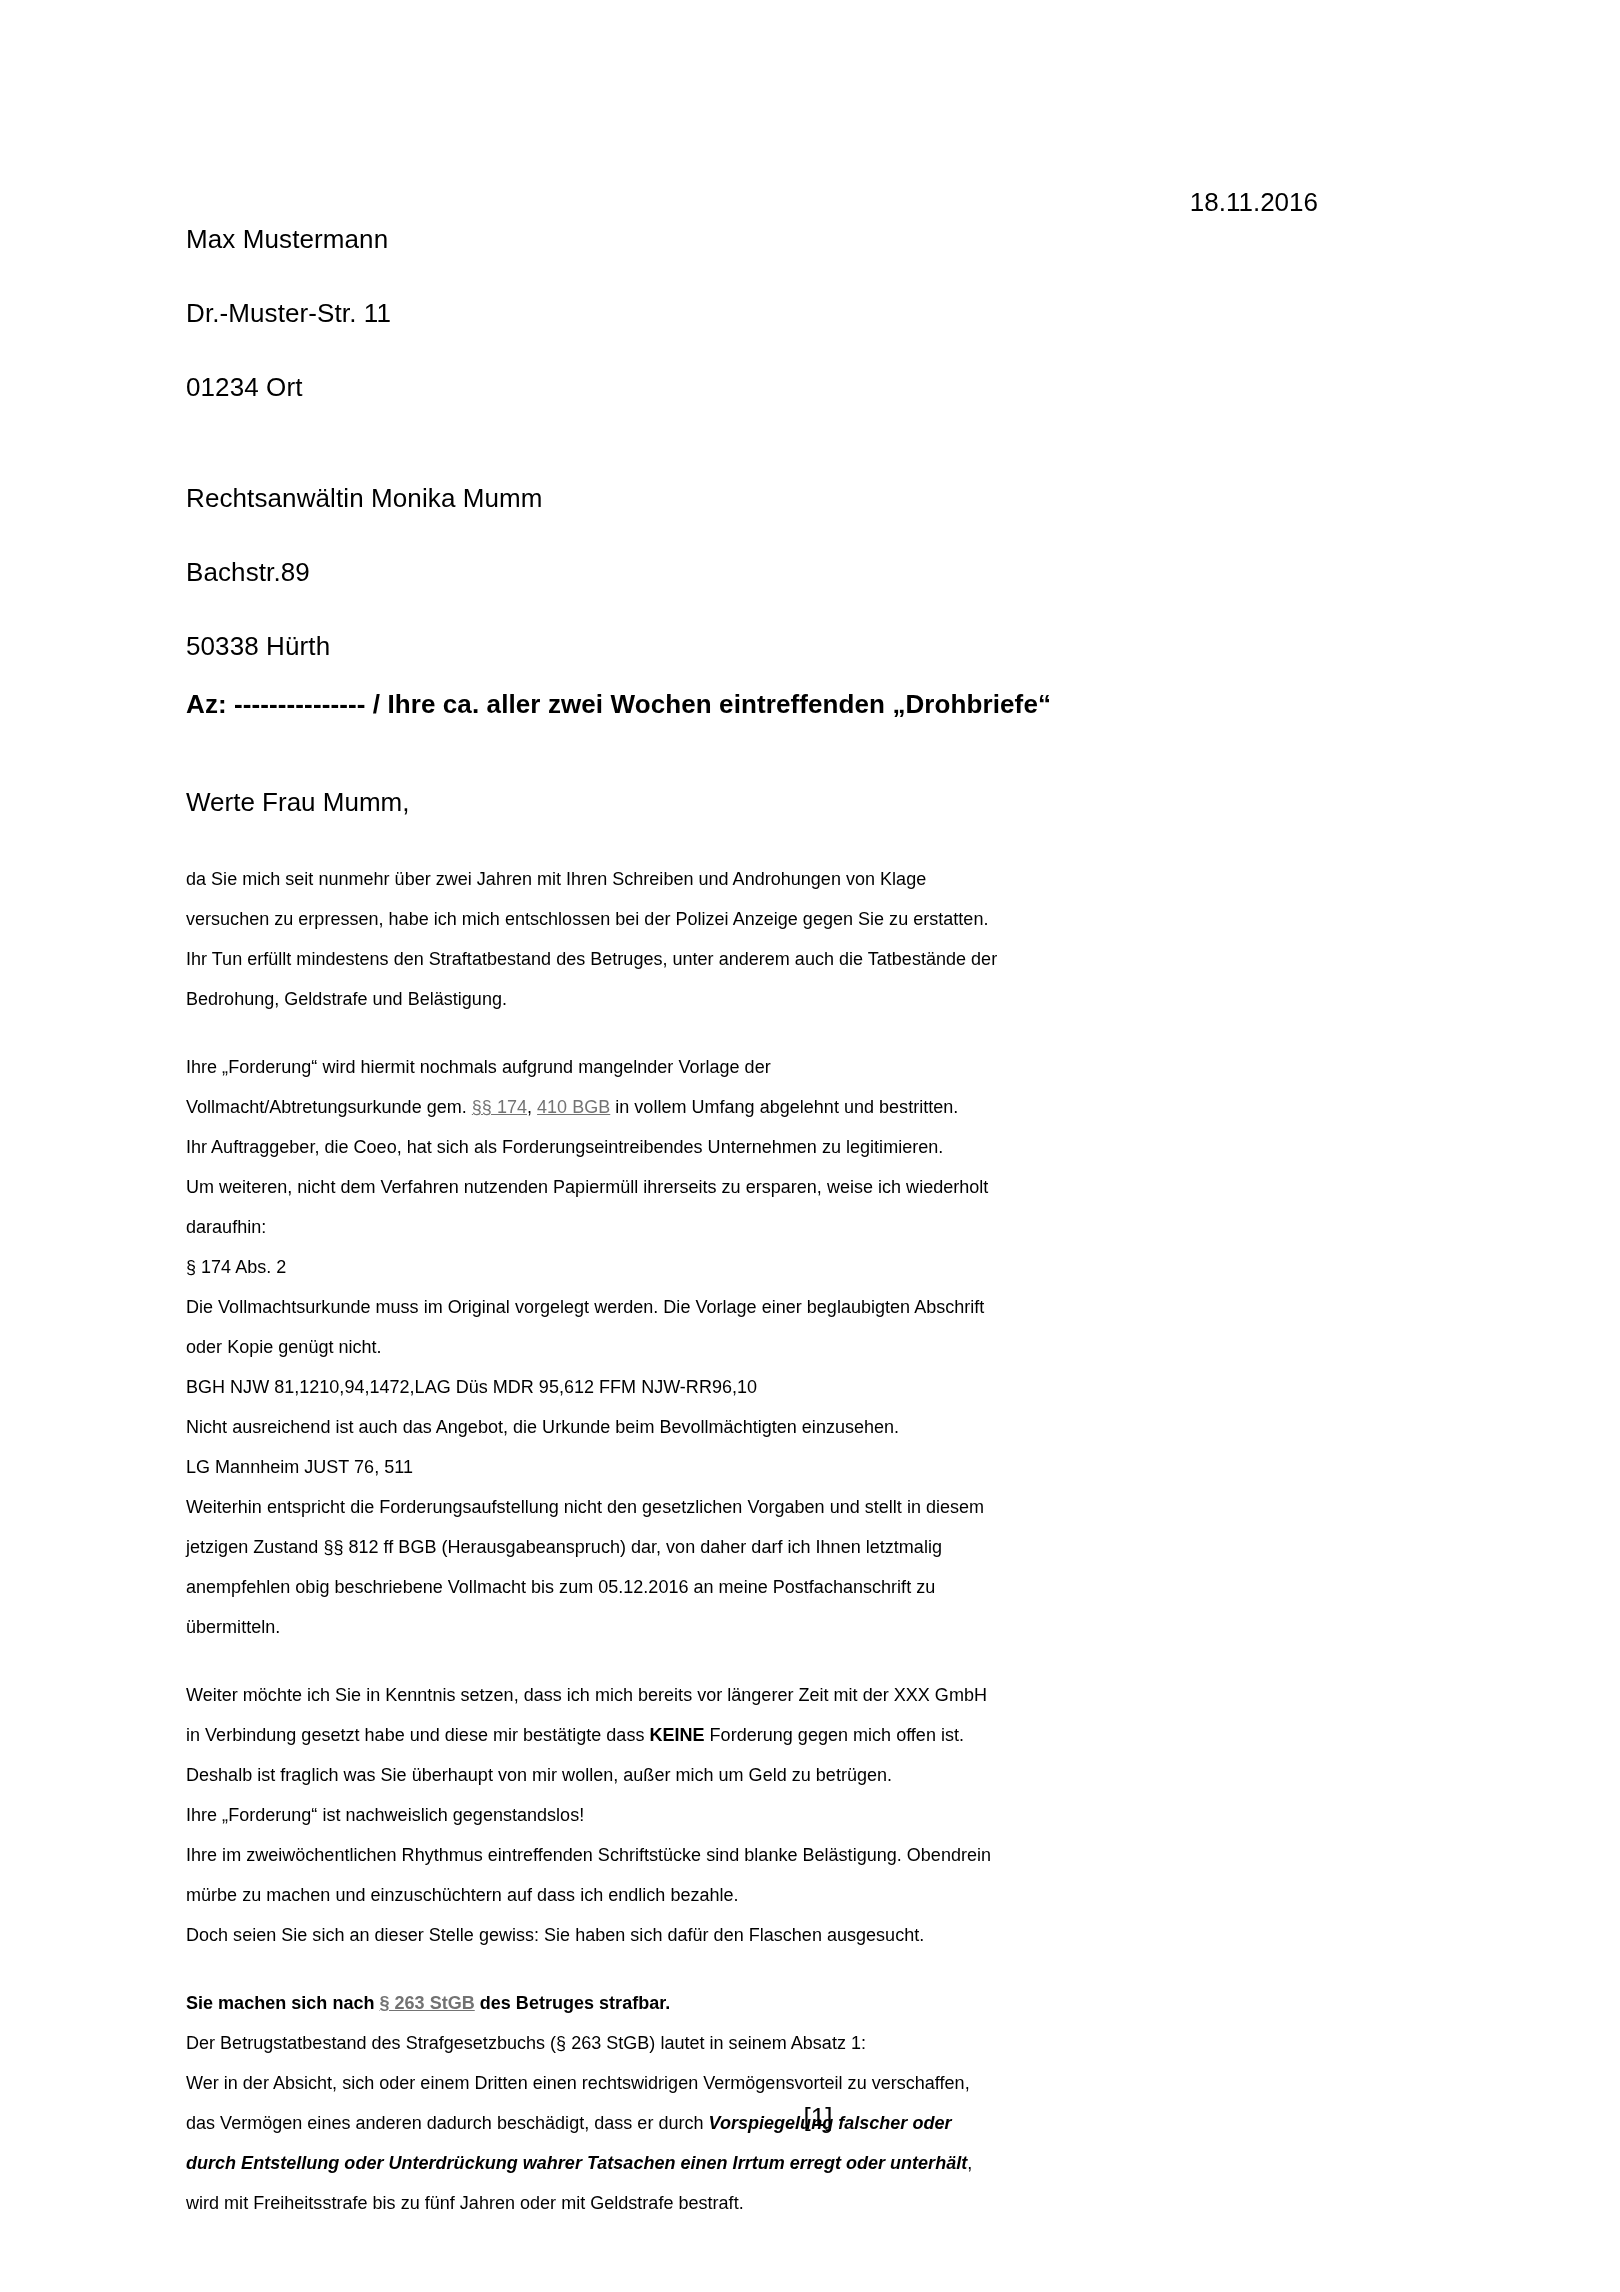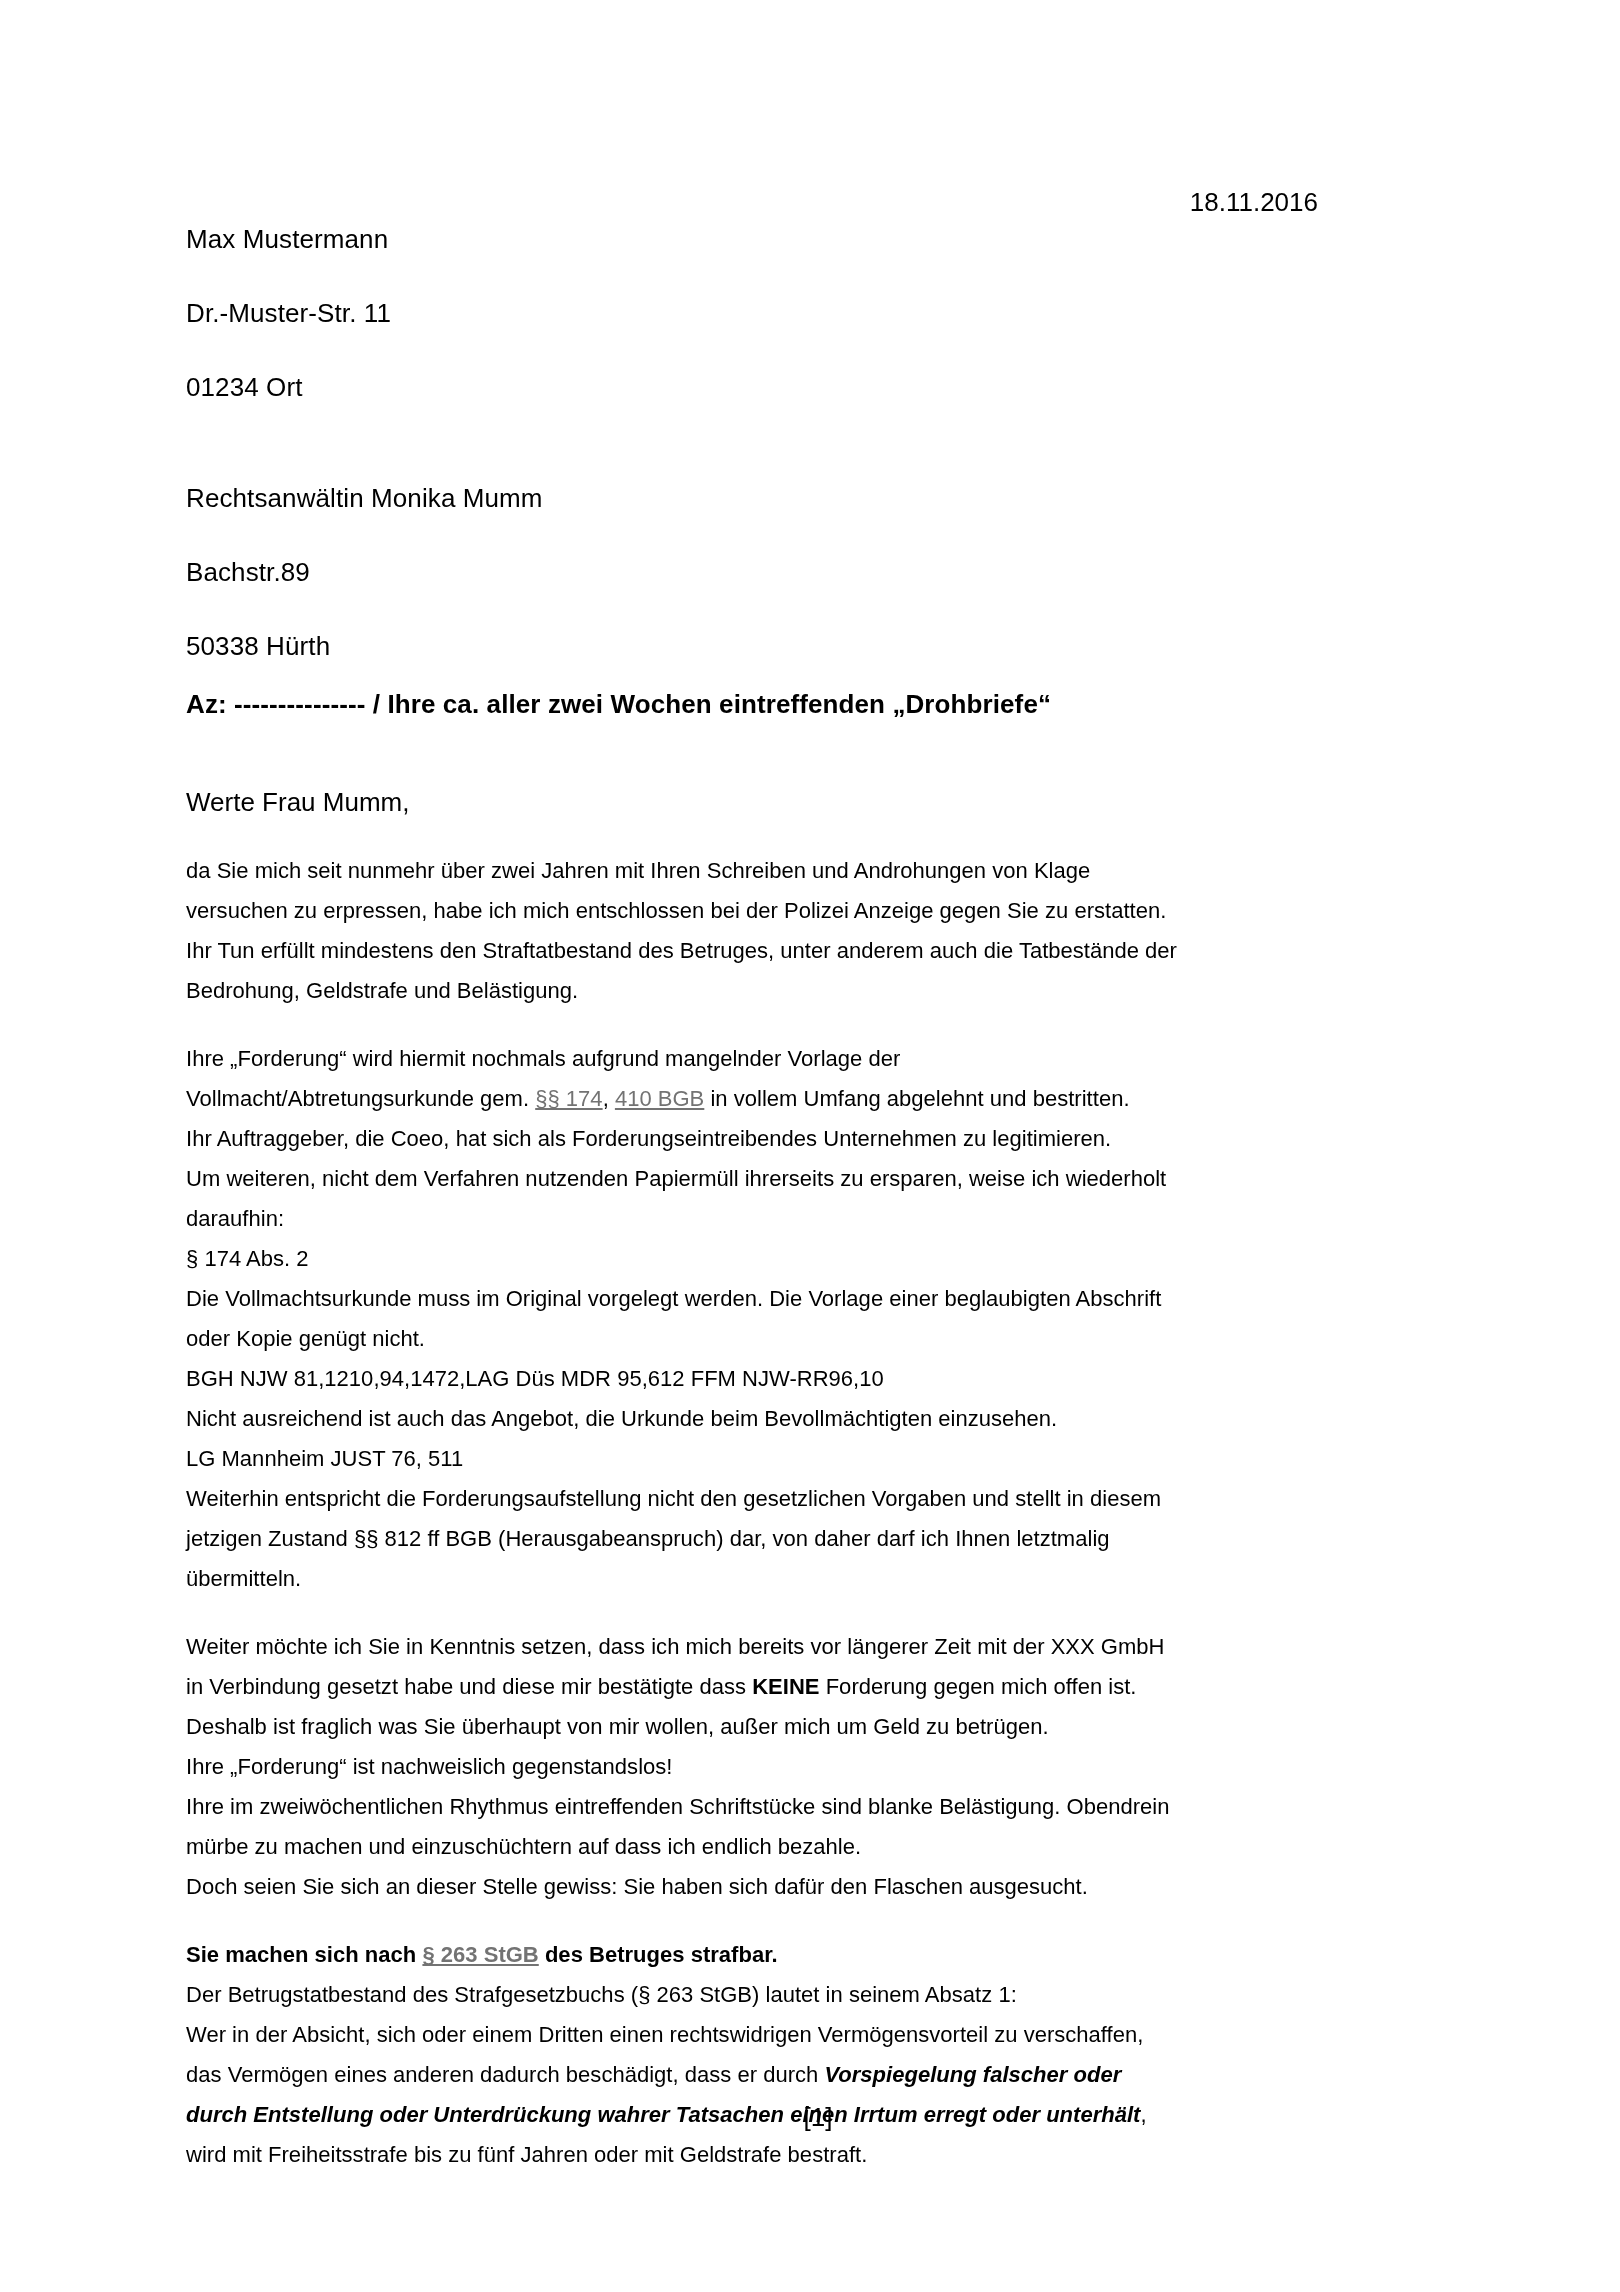--- a/index.html
+++ b/index.html
@@ -77,23 +77,23 @@
     line-height: 37px;
   }
   
   .body-blocks {
     position: absolute;
     left: 0;
     top: 851px;
     width: 1240px;
   }
   .para {
-    font-size: 22px;
+    font-size: 18px;
     line-height: 40px;
-    margin: 0 0 28px 0;
+    margin: 8px 0 28px 0;
     letter-spacing: 0.02px;
     text-align: left;
   }
   .para:last-child { margin-bottom: 0; }
   .para .ln { display: block; white-space: pre-wrap; }
   b, .b { font-weight: bold; }
   .bi { font-weight: bold; font-style: italic; }
   a.doclink, .doclink {
     color: #737373;
     text-decoration: underline;
@@ -152,20 +152,21 @@
         <span class="ln">Um weiteren, nicht dem Verfahren nutzenden Papiermüll ihrerseits zu ersparen, weise ich wiederholt</span>
         <span class="ln">daraufhin:</span>
         <span class="ln">§ 174 Abs. 2</span>
         <span class="ln">Die Vollmachtsurkunde muss im Original vorgelegt werden. Die Vorlage einer beglaubigten Abschrift</span>
         <span class="ln">oder Kopie genügt nicht.</span>
         <span class="ln">BGH NJW 81,1210,94,1472,LAG Düs MDR 95,612 FFM NJW-RR96,10</span>
         <span class="ln">Nicht ausreichend ist auch das Angebot, die Urkunde beim Bevollmächtigten einzusehen.</span>
         <span class="ln">LG Mannheim JUST 76, 511</span>
         <span class="ln">Weiterhin entspricht die Forderungsaufstellung nicht den gesetzlichen Vorgaben und stellt in diesem</span>
         <span class="ln">jetzigen Zustand §§ 812 ff BGB (Herausgabeanspruch) dar, von daher darf ich Ihnen letztmalig</span>
+        <span class="ln">anempfehlen obig beschriebene Vollmacht bis zum 05.12.2016 an meine Postfachanschrift zu</span>
         <span class="ln">übermitteln.</span>
       </p>
 
       <p class="para">
         <span class="ln">Weiter möchte ich Sie in Kenntnis setzen, dass ich mich bereits vor längerer Zeit mit der XXX GmbH</span>
         <span class="ln"><span>in Verbindung gesetzt habe und diese mir bestätigte dass </span><b>KEINE</b><span> Forderung gegen mich offen ist.</span></span>
         <span class="ln">Deshalb ist fraglich was Sie überhaupt von mir wollen, außer mich um Geld zu betrügen.</span>
         <span class="ln">Ihre „Forderung“ ist nachweislich gegenstandslos!</span>
         <span class="ln">Ihre im zweiwöchentlichen Rhythmus eintreffenden Schriftstücke sind blanke Belästigung. Obendrein</span>
         <span class="ln">mürbe zu machen und einzuschüchtern auf dass ich endlich bezahle.</span>

